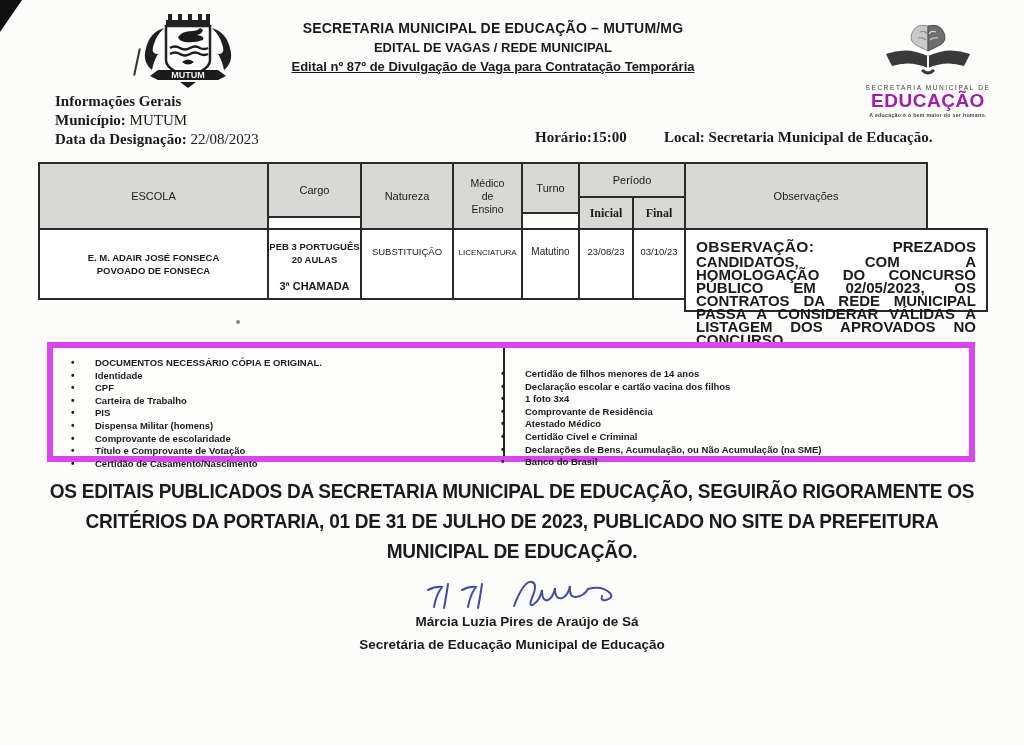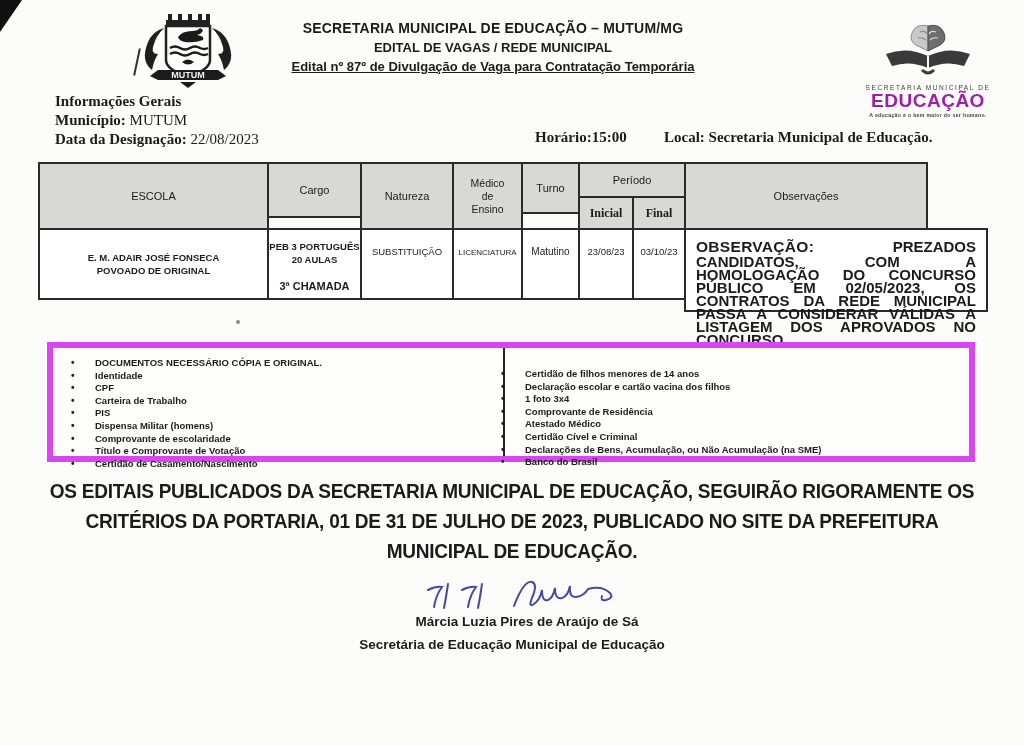--- a/index.html
+++ b/index.html
@@ -137,21 +137,21 @@
   <div class="cell hcell" style="left:360px;top:162px;width:94px;height:68px;">Natureza</div>
   <div class="cell hcell small" style="left:452px;top:162px;width:71px;height:68px;padding:0 12px;line-height:13px;">Médico de Ensino</div>
   <div class="cell hcell" style="left:521px;top:162px;width:59px;height:52px;">Turno</div>
   <div class="cell hcell" style="left:578px;top:162px;width:108px;height:36px;">Período</div>
   <div class="cell hcell serifh" style="left:578px;top:196px;width:56px;height:34px;">Inicial</div>
   <div class="cell hcell serifh" style="left:632px;top:196px;width:54px;height:34px;">Final</div>
   <div class="cell hcell" style="left:684px;top:162px;width:244px;height:68px;">Observações</div>
 
   <div class="cell dcell escola-cell" style="left:38px;top:228px;width:231px;height:72px;">
     <div>E. M. ADAIR JOSÉ FONSECA</div>
-    <div>POVOADO DE ORIGINAL</div>
+    <div>POVOADO DE FONSECA</div>
   </div>
   <div class="cell dcell cargo-cell" style="left:267px;top:228px;width:95px;height:72px;">
     <div>PEB 3 PORTUGUÊS</div>
     <div>20 AULAS</div>
     <div class="chamada">3ª CHAMADA</div>
   </div>
   <div class="cell dcell" style="left:360px;top:228px;width:94px;height:72px;font-size:9.5px;align-items:flex-start;padding-top:16px;">SUBSTITUIÇÃO</div>
   <div class="cell dcell nivel-val" style="left:452px;top:228px;width:71px;height:72px;align-items:flex-start;padding-top:18px;">LICENCIATURA</div>
   <div class="cell dcell" style="left:521px;top:228px;width:59px;height:72px;align-items:flex-start;padding-top:16px;">Matutino</div>
   <div class="cell dcell" style="left:578px;top:228px;width:56px;height:72px;font-size:9.5px;align-items:flex-start;padding-top:16px;">23/08/23</div>

